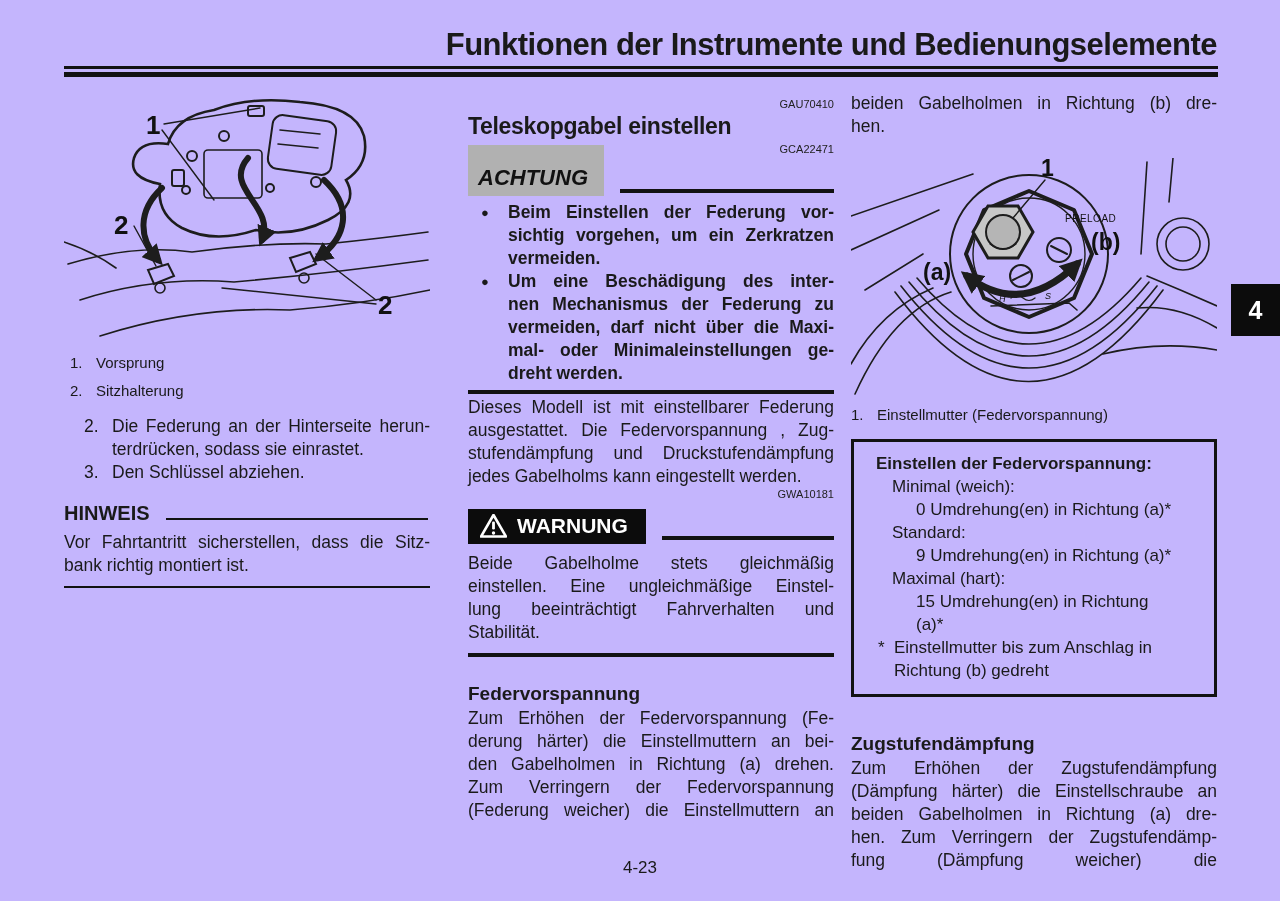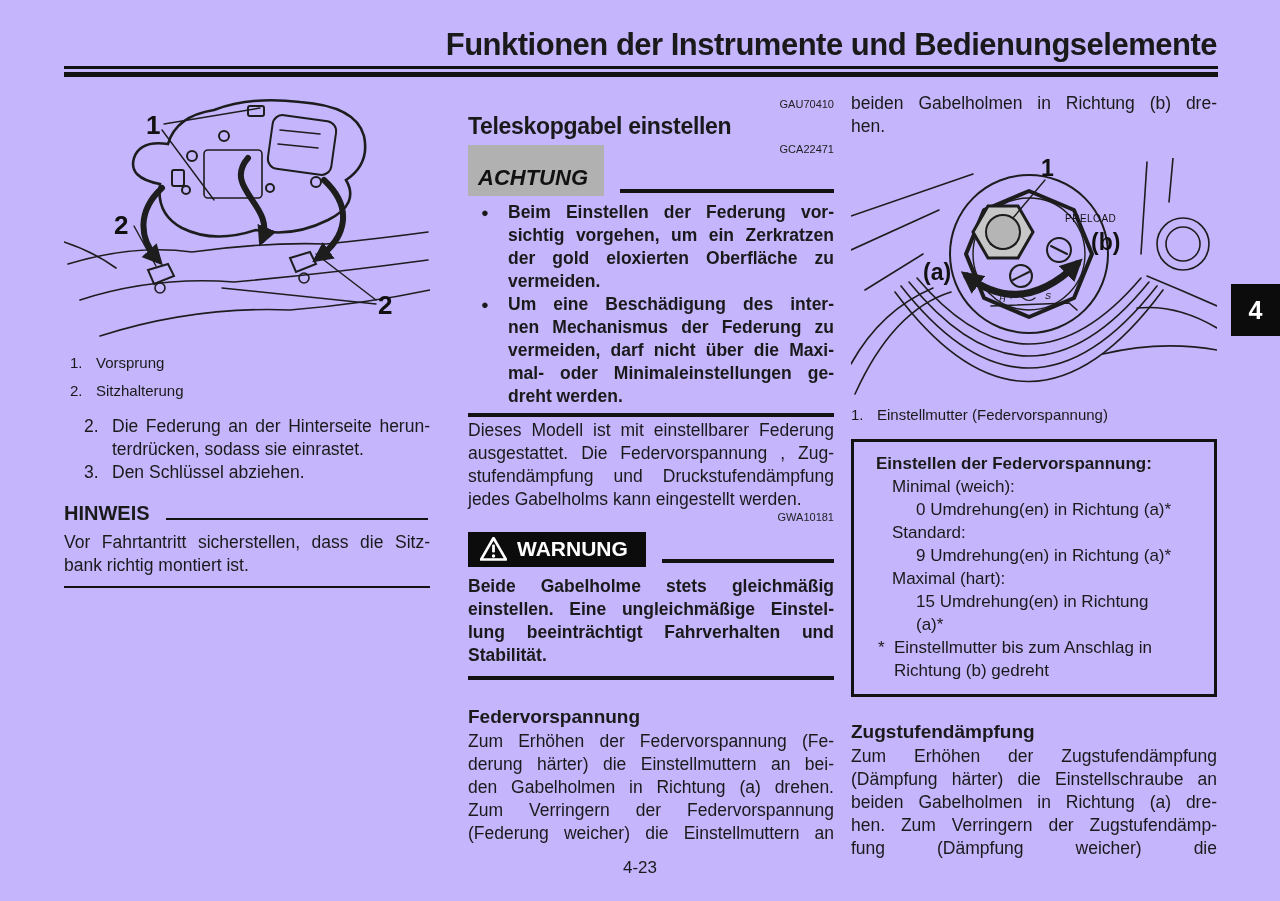--- a/index.html
+++ b/index.html
@@ -57,21 +57,21 @@
   .bullets{margin-top:5px;}
   .bullet-item{display:flex;}
   .bullet-dot{flex:none;width:27px;padding-left:13px;font-size:13px;line-height:23px;}
   .bullet-text{flex:1;font-weight:bold;}
   .rule-thick{height:4px;background:#121212;}
   .mt5{margin-top:5px;} .mt6{margin-top:6px;} .mt9{margin-top:9px;}
   .warnung-row{display:flex;align-items:flex-end;margin-top:5px;height:38px;}
   .warnung-label{background:#0c0c0c;color:#fff;font-weight:bold;font-size:21px;line-height:24px;
     display:flex;align-items:center;gap:10px;padding:5px 18px 6px 12px;flex:none;}
   .warnung-rule{flex:1;height:4px;background:#121212;margin:0 0 4px 16px;}
-  .para-bold{font-weight:bold;margin-top:8px;}
+  .para-bold{font-weight:normal;margin-top:8px;}
   .sub-head{font-size:19px;line-height:22px;font-weight:bold;margin-top:26px;}
   .para{margin-top:2px;}
 
   
   .spec-box{border:3px solid #121212;margin-top:16px;padding:10px 12px 12px;font-size:17px;line-height:23px;}
   .spec-title{font-weight:bold;padding-left:10px;}
   .sp1{padding-left:26px;}
   .sp2{padding-left:50px;}
   .fn{display:flex;padding-left:12px;}
   .fn-marker{flex:none;width:16px;}
@@ -191,21 +191,20 @@
       <span class="achtung-label">ACHTUNG</span>
       <span class="achtung-rule"></span>
     </div>
 
     <div class="bullets">
       <div class="bullet-item">
         <span class="bullet-dot">●</span>
         <span class="bullet-text">
           <span style="display:block" class="jl">Beim Einstellen der Federung vor-</span>
           <span style="display:block" class="jl">sichtig vorgehen, um ein Zerkratzen</span>
-          <span style="display:block" class="jl">der gold eloxierten Oberfläche zu</span>
           <span style="display:block" class="nl">vermeiden.</span>
         </span>
       </div>
       <div class="bullet-item">
         <span class="bullet-dot">●</span>
         <span class="bullet-text">
           <span style="display:block" class="jl">Um eine Beschädigung des inter-</span>
           <span style="display:block" class="jl">nen Mechanismus der Federung zu</span>
           <span style="display:block" class="jl">vermeiden, darf nicht über die Maxi-</span>
           <span style="display:block" class="jl">mal- oder Minimaleinstellungen ge-</span>
@@ -323,21 +322,21 @@
       <div class="sp1">Standard:</div>
       <div class="sp2">9 Umdrehung(en) in Richtung (a)*</div>
       <div class="sp1">Maximal (hart):</div>
       <div class="sp2" style="padding-right:46px;">15 Umdrehung(en) in Richtung (a)*</div>
       <div class="fn">
         <span class="fn-marker">*</span>
         <span class="fn-text">Einstellmutter bis zum Anschlag in Richtung (b) gedreht</span>
       </div>
     </div>
 
-    <div class="sub-head" style="margin-top:24px;">Zugstufendämpfung</div>
+    <div class="sub-head" style="margin-top:36px;">Zugstufendämpfung</div>
     <div class="para">
       <div class="jl">Zum Erhöhen der Zugstufendämpfung</div>
       <div class="jl">(Dämpfung härter) die Einstellschraube an</div>
       <div class="jl">beiden Gabelholmen in Richtung (a) dre-</div>
       <div class="jl">hen. Zum Verringern der Zugstufendämp-</div>
       <div class="jl">fung (Dämpfung weicher) die</div>
     </div>
   </div>
 
   <div class="page-number">4-23</div>

